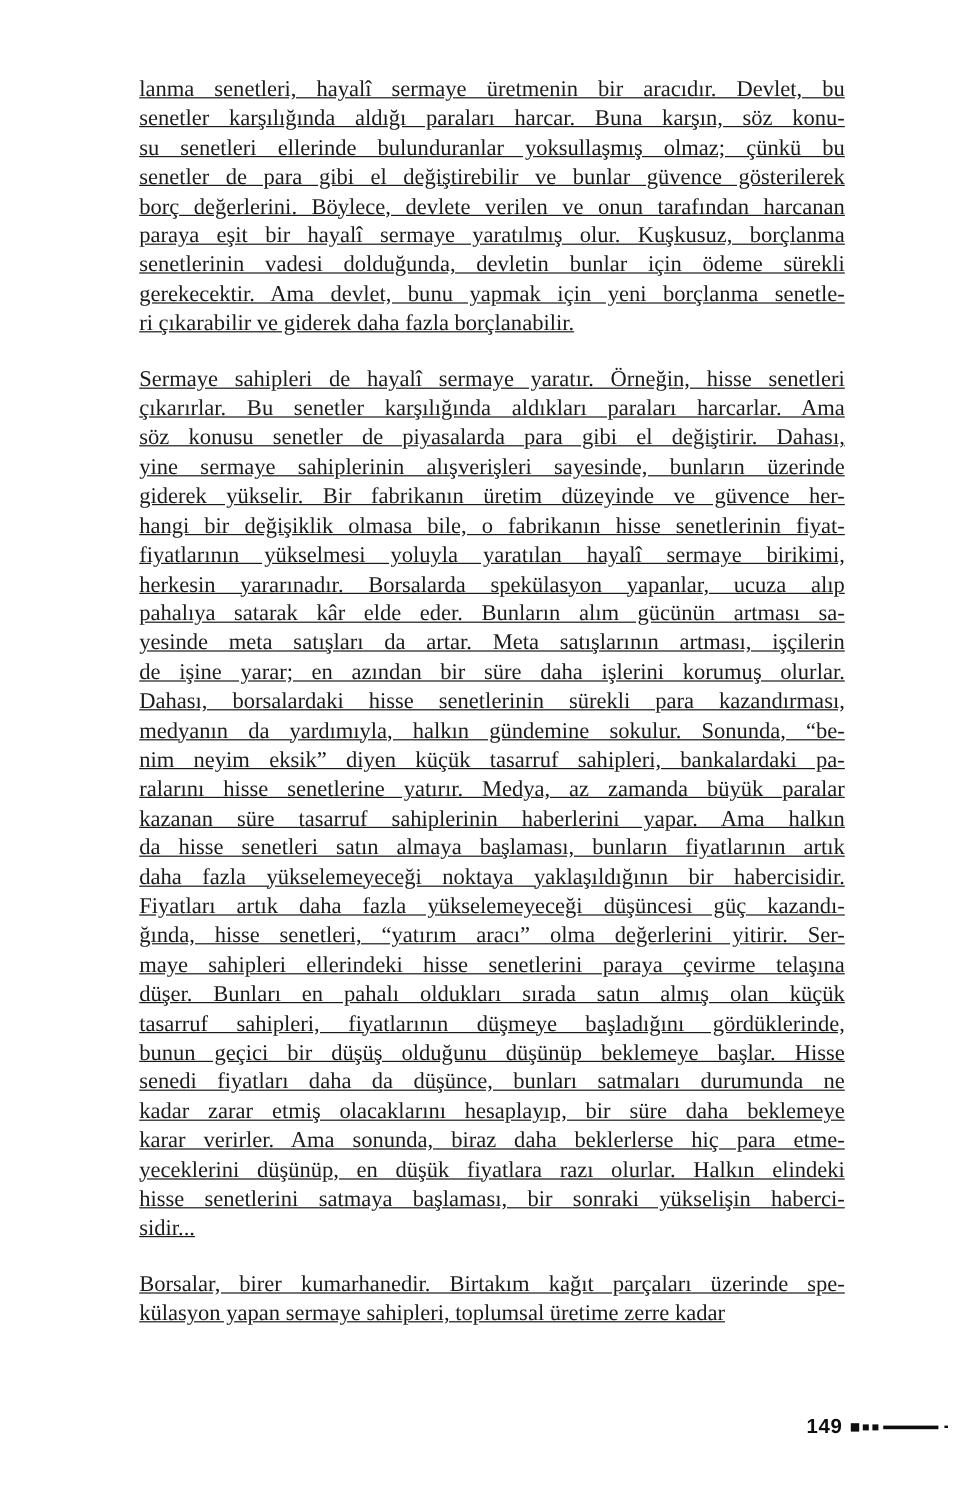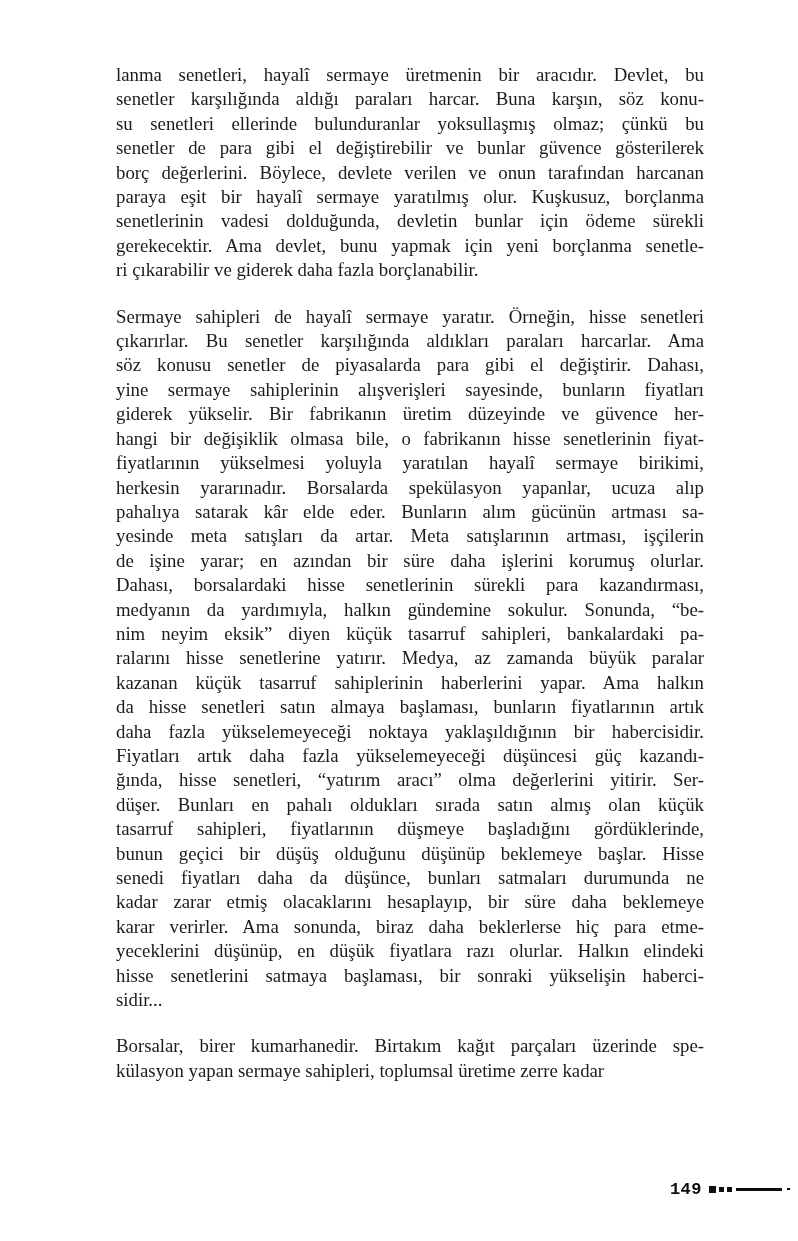--- a/index.html
+++ b/index.html
@@ -26,20 +26,21 @@
     line-height: 24.4px;
     color: #1b1b1b;
   }
   .para { margin-bottom: 22px; }
   .para:last-child { margin-bottom: 16px; }
   .line {
     text-align: justify;
     text-align-last: justify;
     width: 100%;
     white-space: normal;
+    text-decoration: underline;
   }
   .line.last {
     text-align: left;
     text-align-last: left;
   }
   .page-footer {
     position: absolute;
     top: 1176px;
     left: 0;
     width: 798px;
@@ -47,21 +48,21 @@
   }
   .footer-inner {
     position: absolute;
     right: 8px;
     top: 0;
     display: flex;
     align-items: center;
     height: 26px;
   }
   .page-number {
-    font-family: Liberation Mono, monospace;
+    font-family: Liberation Sans, sans-serif;
     font-weight: 700;
     font-size: 17px;
     color: #0e0e0e;
     letter-spacing: 0.5px;
     margin-right: 7px;
   }
   .orn-sq-lg {
     width: 7px; height: 7px;
     background: #0e0e0e;
     margin-right: 3px;
@@ -97,37 +98,38 @@
         <div class="line">borç değerlerini. Böylece, devlete verilen ve onun tarafından harcanan</div>
         <div class="line">paraya eşit bir hayalî sermaye yaratılmış olur. Kuşkusuz, borçlanma</div>
         <div class="line">senetlerinin vadesi dolduğunda, devletin bunlar için ödeme sürekli</div>
         <div class="line">gerekecektir. Ama devlet, bunu yapmak için yeni borçlanma senetle-</div>
         <div class="line last">ri çıkarabilir ve giderek daha fazla borçlanabilir.</div>
       </div>
       <div class="para">
         <div class="line">Sermaye sahipleri de hayalî sermaye yaratır. Örneğin, hisse senetleri</div>
         <div class="line">çıkarırlar. Bu senetler karşılığında aldıkları paraları harcarlar. Ama</div>
         <div class="line">söz konusu senetler de piyasalarda para gibi el değiştirir. Dahası,</div>
-        <div class="line">yine sermaye sahiplerinin alışverişleri sayesinde, bunların fiyatları</div>
+        <div class="line">yine sermaye sahiplerinin alışverişleri sayesinde, bunların üzerinde</div>
         <div class="line">giderek yükselir. Bir fabrikanın üretim düzeyinde ve güvence her-</div>
         <div class="line">hangi bir değişiklik olmasa bile, o fabrikanın hisse senetlerinin fiyat-</div>
         <div class="line">fiyatlarının yükselmesi yoluyla yaratılan hayalî sermaye birikimi,</div>
         <div class="line">herkesin yararınadır. Borsalarda spekülasyon yapanlar, ucuza alıp</div>
         <div class="line">pahalıya satarak kâr elde eder. Bunların alım gücünün artması sa-</div>
         <div class="line">yesinde meta satışları da artar. Meta satışlarının artması, işçilerin</div>
         <div class="line">de işine yarar; en azından bir süre daha işlerini korumuş olurlar.</div>
         <div class="line">Dahası, borsalardaki hisse senetlerinin sürekli para kazandırması,</div>
         <div class="line">medyanın da yardımıyla, halkın gündemine sokulur. Sonunda, “be-</div>
         <div class="line">nim neyim eksik” diyen küçük tasarruf sahipleri, bankalardaki pa-</div>
         <div class="line">ralarını hisse senetlerine yatırır. Medya, az zamanda büyük paralar</div>
-        <div class="line">kazanan küçük tasarruf sahiplerinin haberlerini yapar. Ama halkın</div>
+        <div class="line">kazanan süre tasarruf sahiplerinin haberlerini yapar. Ama halkın</div>
         <div class="line">da hisse senetleri satın almaya başlaması, bunların fiyatlarının artık</div>
         <div class="line">daha fazla yükselemeyeceği noktaya yaklaşıldığının bir habercisidir.</div>
         <div class="line">Fiyatları artık daha fazla yükselemeyeceği düşüncesi güç kazandı-</div>
         <div class="line">ğında, hisse senetleri, “yatırım aracı” olma değerlerini yitirir. Ser-</div>
+        <div class="line">maye sahipleri ellerindeki hisse senetlerini paraya çevirme telaşına</div>
         <div class="line">düşer. Bunları en pahalı oldukları sırada satın almış olan küçük</div>
         <div class="line">tasarruf sahipleri, fiyatlarının düşmeye başladığını gördüklerinde,</div>
         <div class="line">bunun geçici bir düşüş olduğunu düşünüp beklemeye başlar. Hisse</div>
         <div class="line">senedi fiyatları daha da düşünce, bunları satmaları durumunda ne</div>
         <div class="line">kadar zarar etmiş olacaklarını hesaplayıp, bir süre daha beklemeye</div>
         <div class="line">karar verirler. Ama sonunda, biraz daha beklerlerse hiç para etme-</div>
         <div class="line">yeceklerini düşünüp, en düşük fiyatlara razı olurlar. Halkın elindeki</div>
         <div class="line">hisse senetlerini satmaya başlaması, bir sonraki yükselişin haberci-</div>
         <div class="line last">sidir...</div>
       </div>

